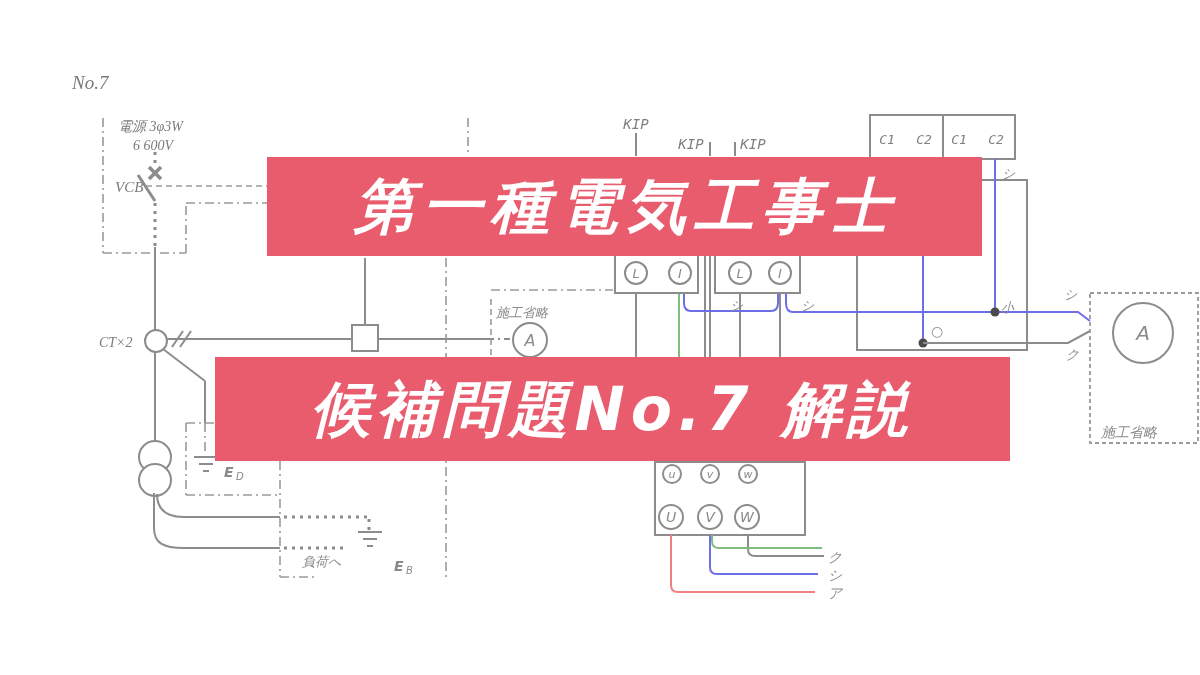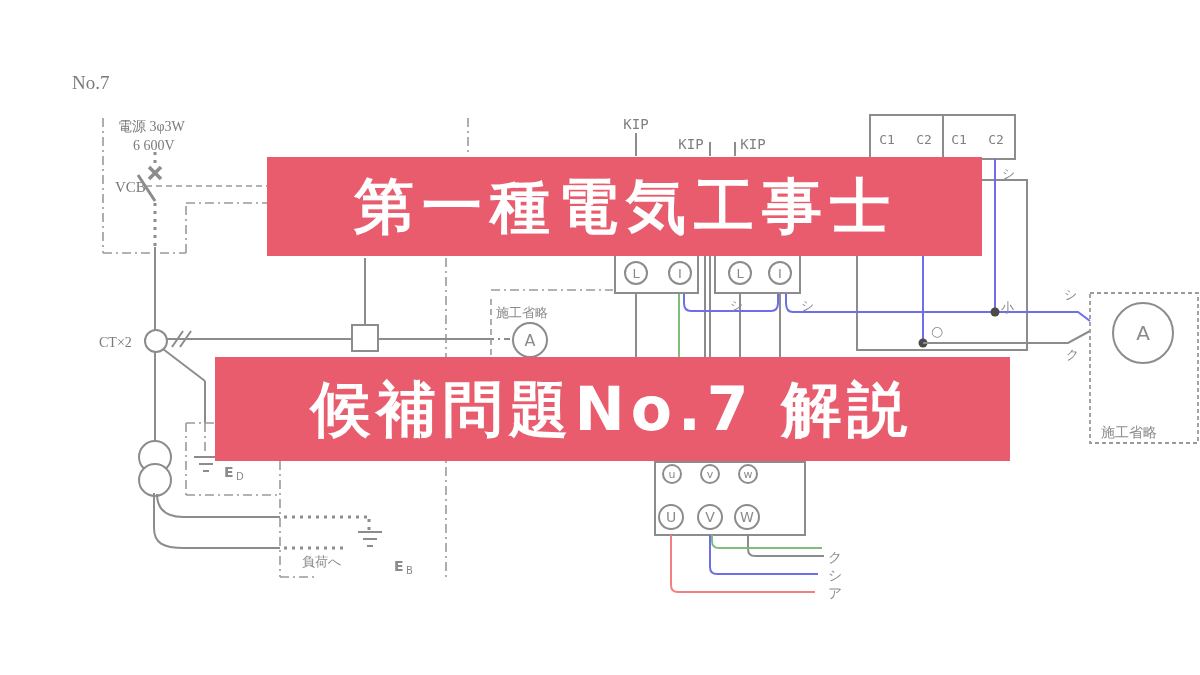--- a/index.html
+++ b/index.html
@@ -1,17 +1,17 @@
 <!DOCTYPE html>
 <html><head>
 <meta charset="utf-8">
 <style>
   html,body{margin:0;padding:0;background:#ffffff;}
   .stage{position:relative;width:1200px;height:675px;background:#ffffff;overflow:hidden;
-         font-family:"Liberation Sans", sans-serif;}
+         font-family:"Liberation Sans", sans-serif;font-style:italic;}
   svg{display:block;}
   
   .w     {stroke:#8c8c8c;stroke-width:2;fill:none;}
   .w3    {stroke:#8c8c8c;stroke-width:3;fill:none;}
   .chain {stroke:#9a9a9a;stroke-width:1.6;fill:none;stroke-dasharray:9 4 2 4;}
   .dashed{stroke:#9a9a9a;stroke-width:1.6;fill:none;stroke-dasharray:6 4;}
   .dotted{stroke:#8c8c8c;stroke-width:3;fill:none;stroke-dasharray:3 5;}
   .dotdash{stroke:#8c8c8c;stroke-width:2;fill:none;stroke-dasharray:6 4 2 4;}
   .dashbox{stroke:#9a9a9a;stroke-width:1.8;fill:none;stroke-dasharray:4 3;}
   .blue  {stroke:#6e6ee8;stroke-width:2;fill:none;}

